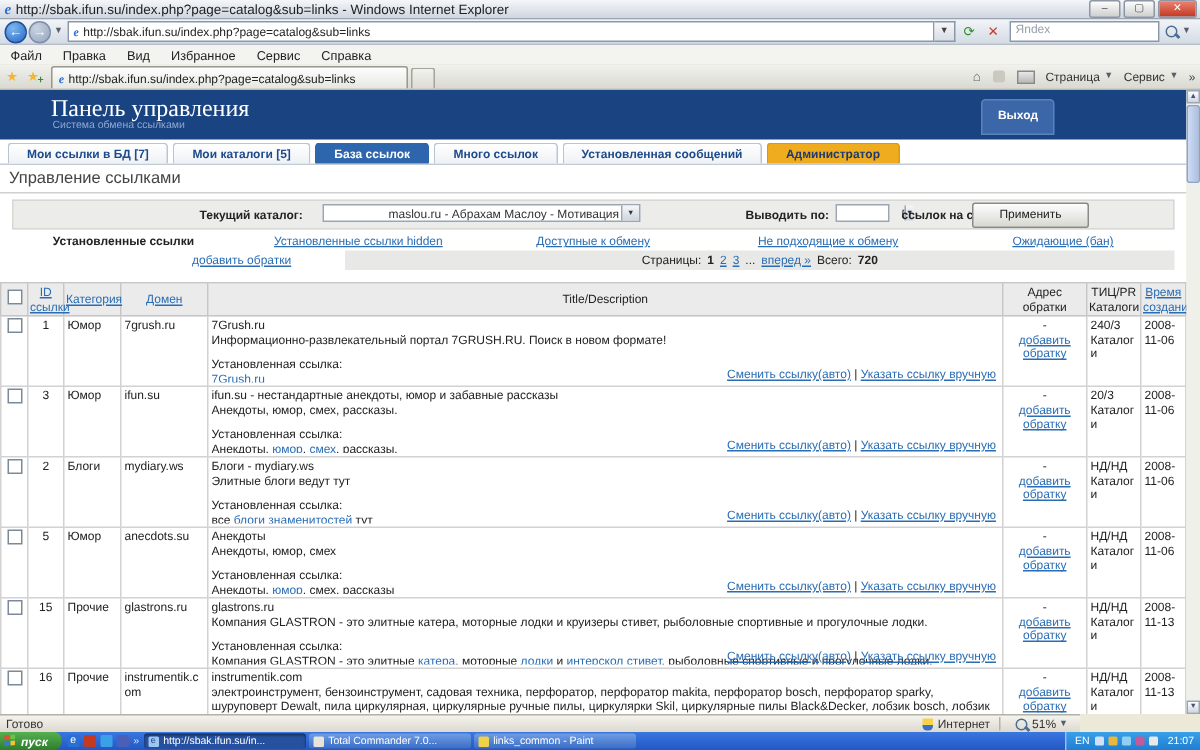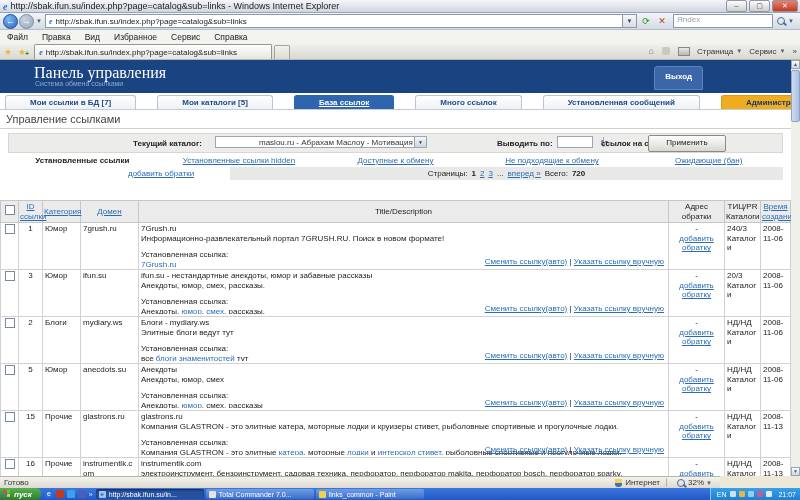--- a/index.html
+++ b/index.html
@@ -65,41 +65,41 @@
   .sb-down{position:absolute;bottom:0;}
   
   .blueheader{height:33px;background:#1a4382;position:relative;color:#fff;}
   .app-title{font-family:"Liberation Serif","DejaVu Serif",serif;font-size:16px;padding:4px 0 0 34px;}
   .app-sub{font-size:7px;color:#8fa8d0;padding-left:35px;margin-top:-2px;}
   .logoutbtn{position:absolute;right:88px;top:6px;background:#3b66a7;border:1px solid #5b82bd;border-radius:3px 3px 0 0;
              color:#fff;font-size:8px;font-weight:bold;padding:5px 10px 8px 10px;}
   
   .apptabs{height:16px;background:#fff;display:flex;align-items:flex-end;padding-left:5px;border-bottom:1px solid #c3cbd6;}
   .apptab{font-size:8px;font-weight:bold;color:#1c4a8c;background:linear-gradient(#ffffff,#eef1f5);
-          border:1px solid #b9c4d4;border-bottom:none;border-radius:3px 3px 0 0;padding:2px 24px;margin-right:21px;white-space:nowrap;}
-  .apptab.active{background:#2d66ac;color:#fff;border-color:#2d66ac;text-decoration:underline;}
+          border:1px solid #b9c4d4;border-bottom:none;border-radius:3px 3px 0 0;padding:2px 12px;margin-right:3px;white-space:nowrap;}
+  .apptab.active{background:#2d66ac;color:#fff;border-color:#2d66ac;}
   .apptab.admin{background:#f0ac1f;color:#1c3a6e;border-color:#d89a15;}
   
   .pageheading{font-size:11px;color:#444;padding:3px 0 3px 6px;border-bottom:1px solid #d0d0d0;}
   
   .controlbar{margin:4px 8px 3px 8px;height:18px;background:#ececea;border:1px solid #d7d7d3;position:relative;font-size:8px;}
   .ctl-label{position:absolute;top:5px;font-weight:bold;color:#222;}
   .sel{position:absolute;top:2px;height:12px;background:#fff;border:1px solid #9aa6b4;display:flex;align-items:center;
        font-size:8px;color:#333;box-sizing:border-box;}
   .sel .val{flex:1;padding:0 2px;white-space:nowrap;overflow:hidden;margin-left:41px;}
   .sel .dbtn{width:11px;height:100%;background:linear-gradient(#f5f6f8,#cdd5e0);border-left:1px solid #9aa6b4;
              font-size:5px;text-align:center;line-height:10px;color:#334;}
   .applybtn{position:absolute;right:56px;top:1px;width:76px;height:15px;background:linear-gradient(#fdfdfd,#d8d8d2);
             border:1px solid #8a8a84;border-radius:2px;font-size:8px;text-align:center;line-height:14px;color:#222;}
   
   .filters{display:flex;margin:3px 4px 0 4px;font-size:8px;}
   .filter{width:20%;text-align:center;white-space:nowrap;overflow:hidden;}
   .filter.current{font-weight:bold;color:#222;}
   
-  .subnav{position:relative;height:32px;margin:2px 4px 1px 4px;font-size:8px;}
+  .subnav{position:relative;height:20px;margin:2px 4px 1px 4px;font-size:8px;}
   .addbacks{position:absolute;left:124px;top:2px;}
   .pagesband{position:absolute;left:226px;right:4px;top:0;height:13px;background:#e8e8e6;
              display:flex;align-items:center;justify-content:center;}
   .pagesband span{margin:0 2px;}
   .total-label{margin-left:14px;}
   .total-val{font-weight:bold;}
   
   table.links{width:100%;border-collapse:collapse;table-layout:fixed;font-size:8px;color:#222;}
   table.links th{background:#ebebeb;border:1px solid #c6c6c6;font-weight:normal;padding:1px;line-height:1.2;text-align:center;}
   table.links td{border:1px solid #d2d2d2;vertical-align:top;padding:1px 2px;line-height:1.2;word-wrap:break-word;}
@@ -439,21 +439,21 @@
   <div class="sb-btn sb-down">▼</div>
 </div>
 
 <div class="abs statusbar">
   <span>Готово</span>
   <span class="st-right">
     <span class="shield"></span>
     <span>Интернет</span>
     <span class="st-sep"></span>
     <span class="mag" style="margin-right:3px"></span>
-    <span>32%</span>
+    <span>51%</span>
     <span class="cmddrop" style="margin-left:2px">▼</span>
   </span>
 </div>
 
 <div class="abs taskbar">
   <div class="startbtn">
     <span class="flag">
       <i style="background:#e34b33"></i>
         <i style="background:#6fbf4a"></i>
       <i style="background:#3a78d6"></i>

